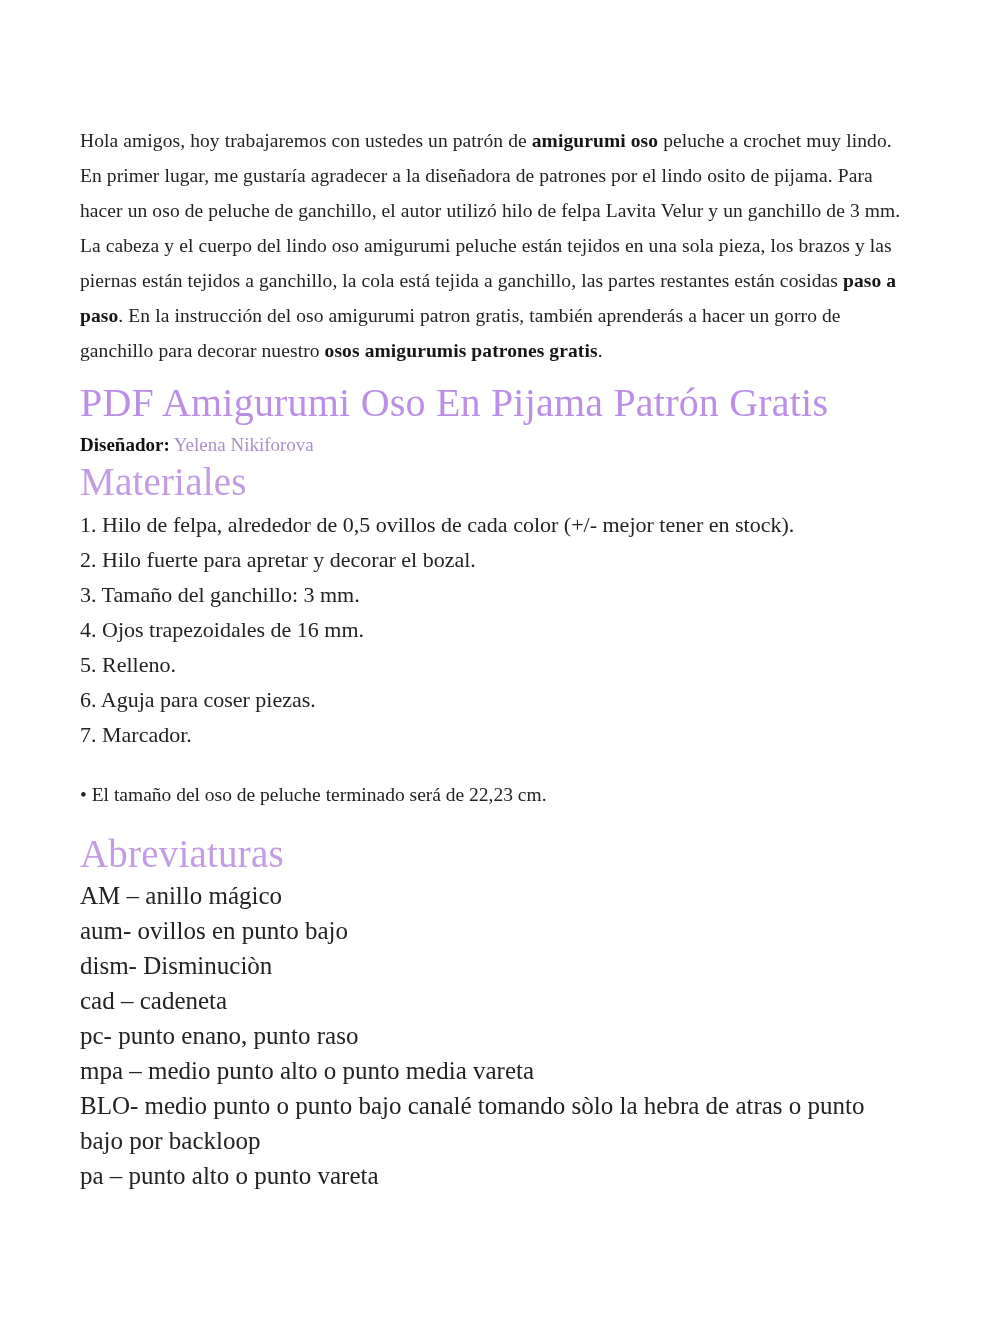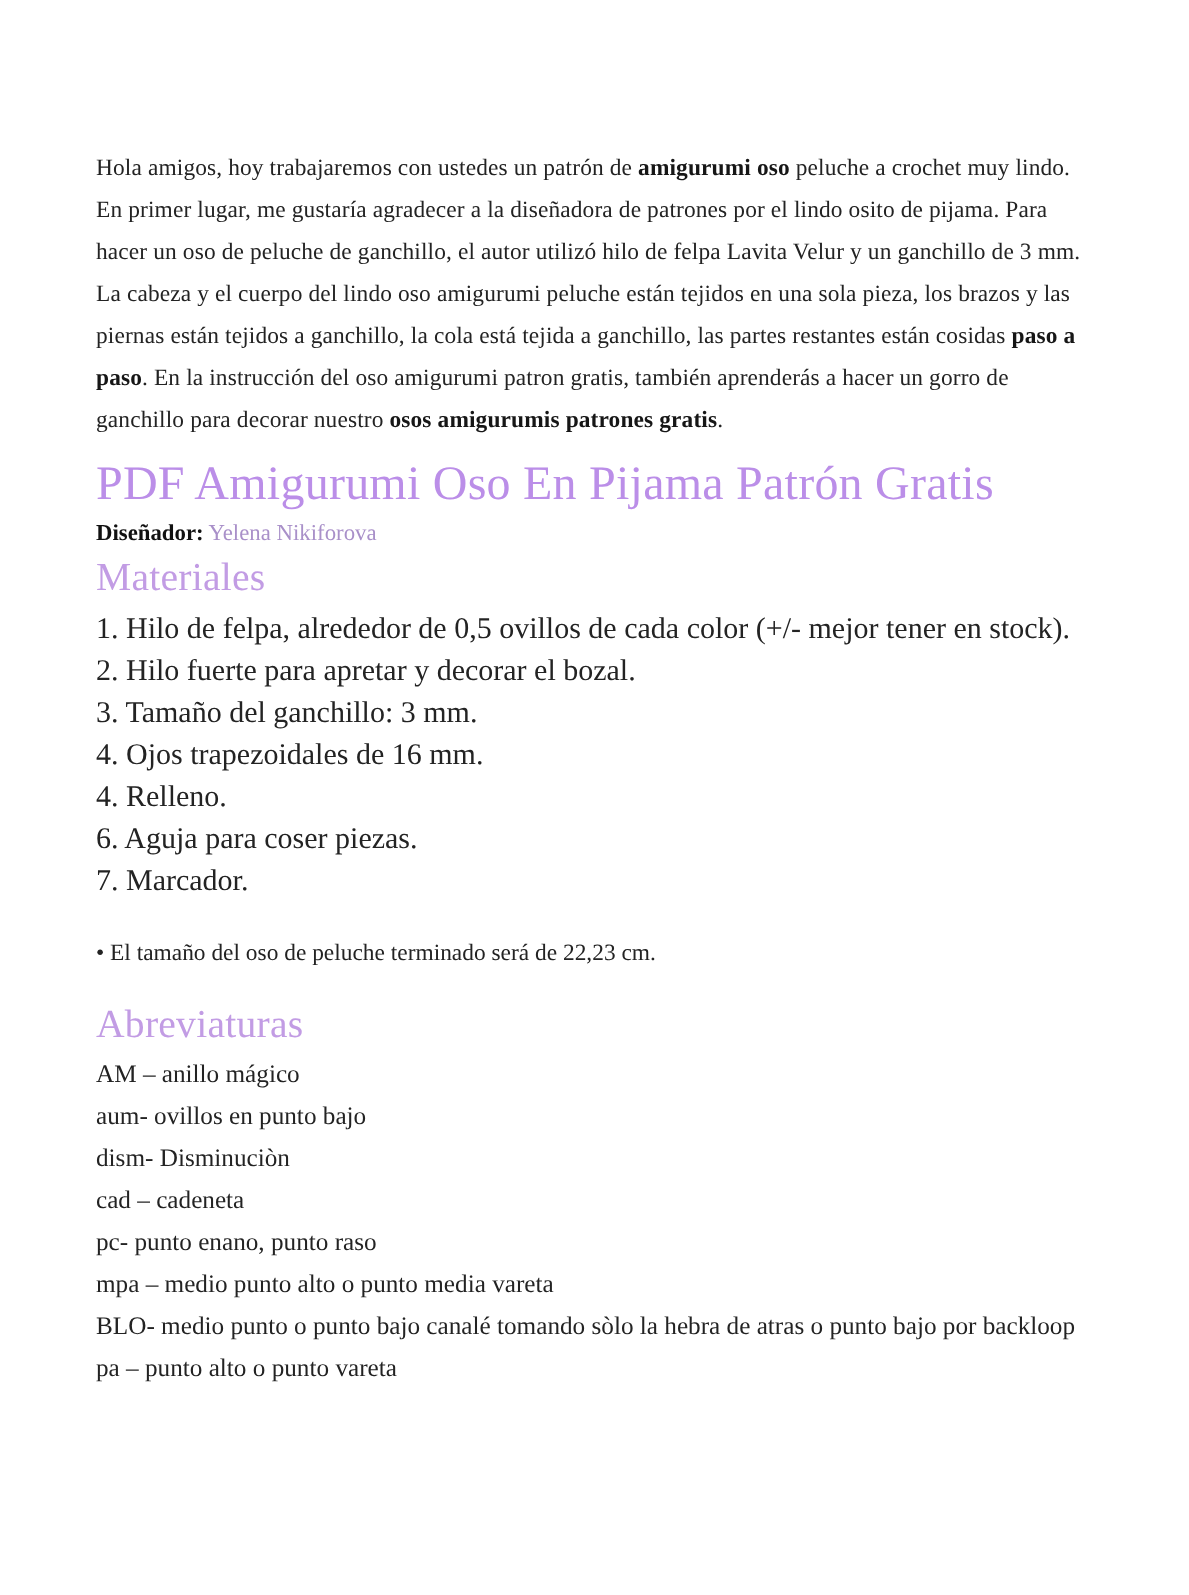--- a/index.html
+++ b/index.html
@@ -52,55 +52,55 @@
     margin: 3px 0 0 0;
     font-size: 19px;
     line-height: 28px;
     color: #232323;
   }
   .designer .lbl { font-weight: bold; color: #111111; }
   .designer .name { color: #a990c9; }
 
   h2.section {
     margin: 3px 0 0 0;
-    font-size: 33px;
+    font-size: 39px;
     line-height: 40px;
     font-weight: normal;
     color: #c29ce4;
     letter-spacing: 0.2px;
   }
   h2.section.abbr-heading {
     margin-top: 22px;
   }
 
   ul.mat-list {
     list-style: none;
     margin: 5px 0 0 0;
     padding: 0;
   }
   ul.mat-list li {
-    font-size: 25px;
+    font-size: 22px;
     line-height: 35px;
     color: #232323;
   }
 
   p.size-note {
     margin: 25px 0 0 0;
     font-size: 19.5px;
     line-height: 35px;
     color: #232323;
   }
 
   ul.abbr-list {
     list-style: none;
     margin: 4px 0 0 0;
     padding: 0;
   }
   ul.abbr-list li {
-    font-size: 21px;
+    font-size: 25px;
     line-height: 35px;
     color: #232323;
   }
 </style>
 </head>
 <body>
 
 <div class="page">
   <div class="content">
 
@@ -113,21 +113,21 @@
       <span class="name">Yelena Nikiforova</span>
     </p>
 
     <h2 class="section">Materiales</h2>
 
     <ul class="mat-list">
         <li>1. Hilo de felpa, alrededor de 0,5 ovillos de cada color (+/- mejor tener en stock).</li>
         <li>2. Hilo fuerte para apretar y decorar el bozal.</li>
         <li>3. Tamaño del ganchillo: 3 mm.</li>
         <li>4. Ojos trapezoidales de 16 mm.</li>
-        <li>4. Relleno.</li>
+        <li>5. Relleno.</li>
         <li>6. Aguja para coser piezas.</li>
         <li>7. Marcador.</li>
       </ul>
 
     <p class="size-note">• El tamaño del oso de peluche terminado será de 22,23 cm.</p>
 
     <h2 class="section abbr-heading">Abreviaturas</h2>
 
     <ul class="abbr-list">
         <li>AM – anillo mágico</li>

